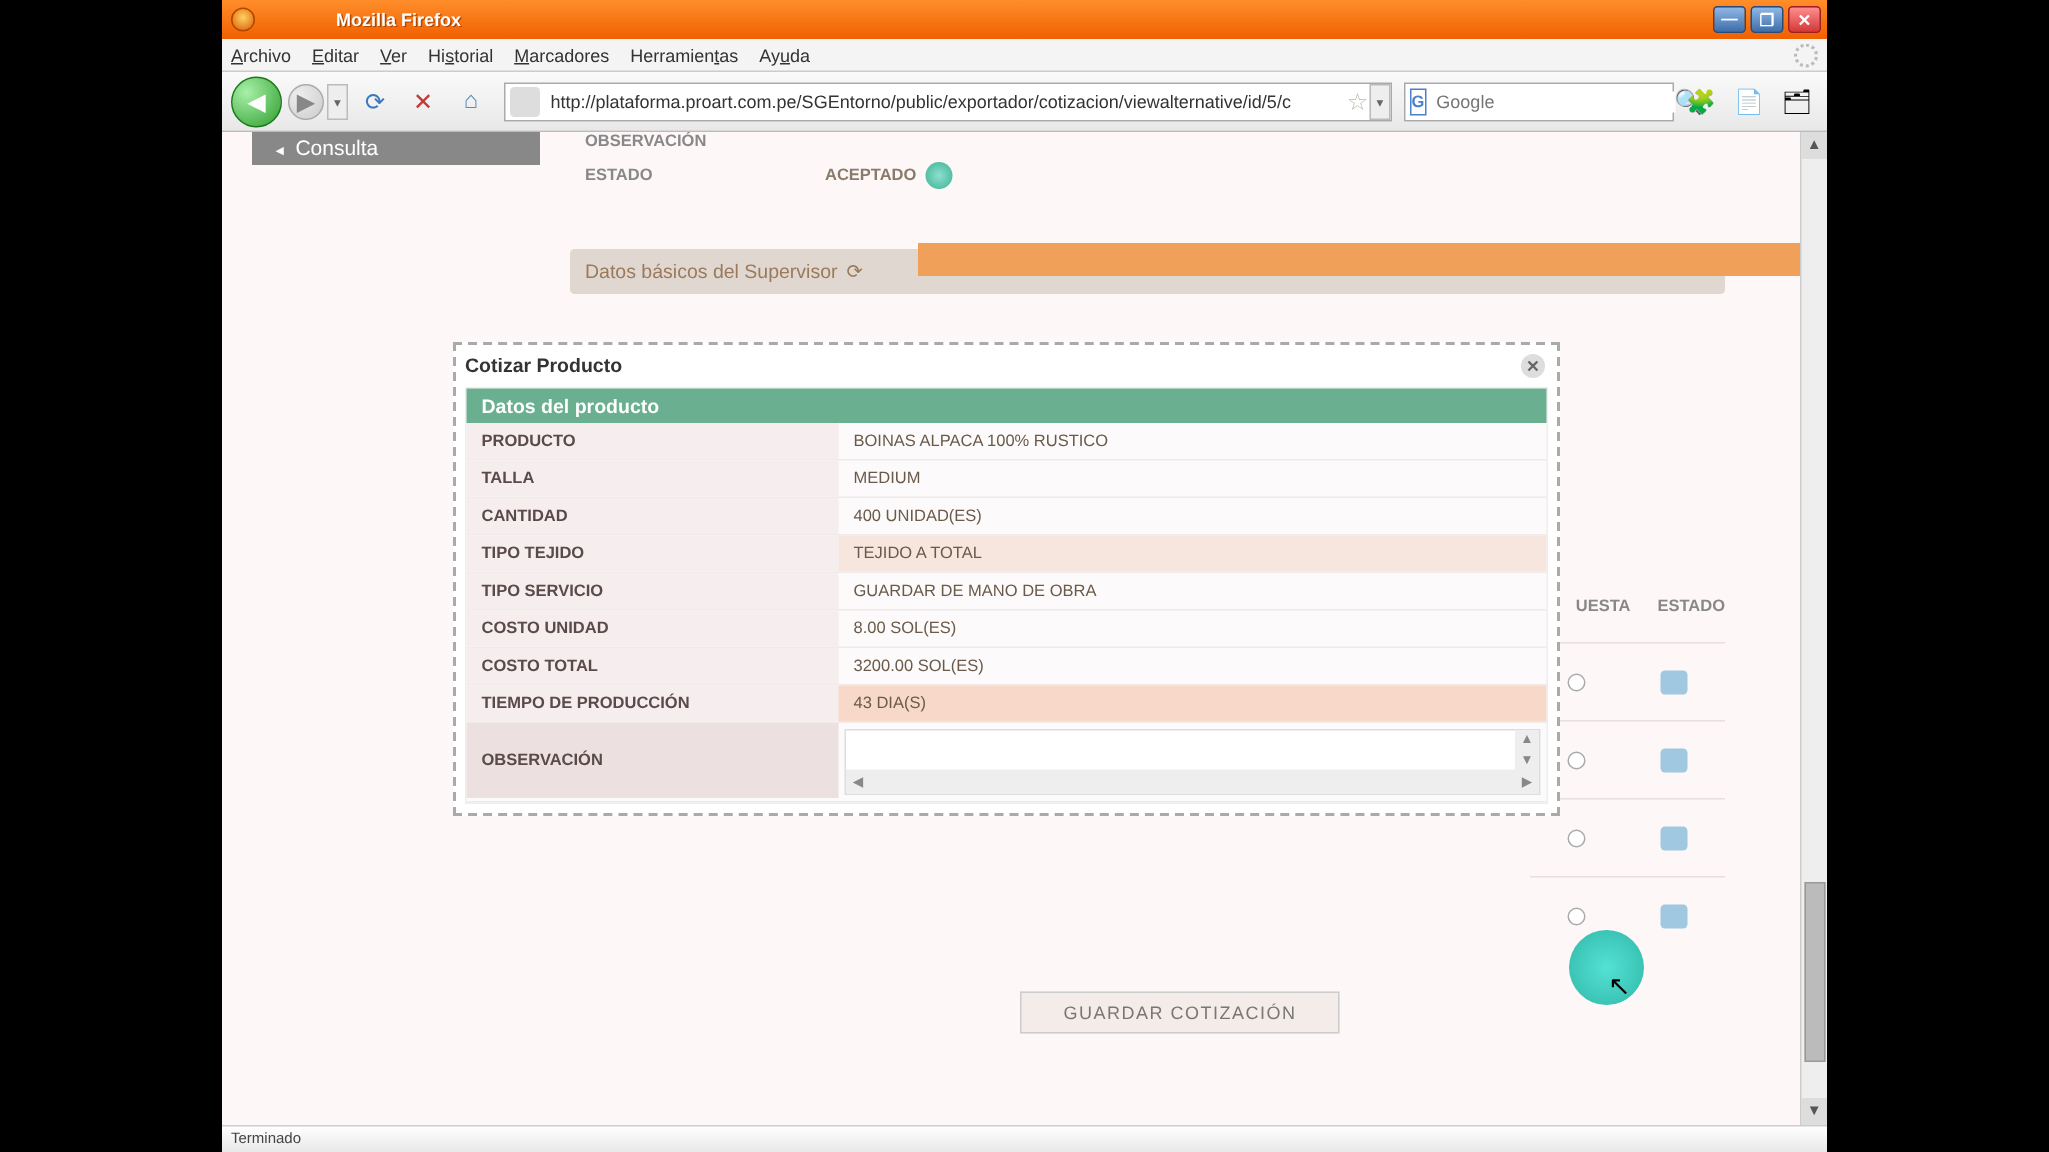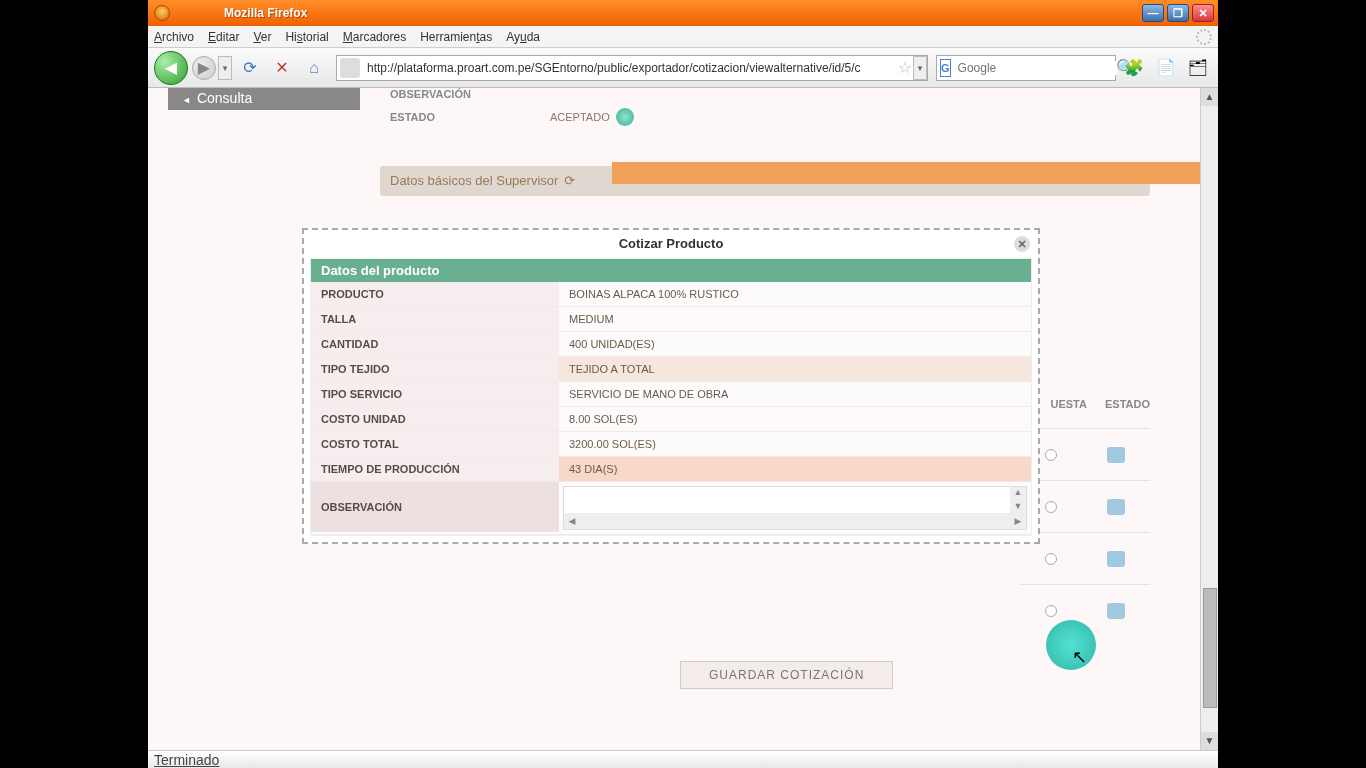--- a/index.html
+++ b/index.html
@@ -36,49 +36,49 @@
 .scrollbar { position: absolute; right: 0; top: 0; width: 18px; height: 100%; background: #eee; border-left: 1px solid #ccc; }
 .scrollup { height: 18px; background: #ddd; color: #555; text-align: center; font-size: 10px; line-height: 18px; cursor: pointer; }
 .scrolldn { position: absolute; bottom: 0; height: 18px; width: 100%; background: #ddd; color: #555; text-align: center; font-size: 10px; line-height: 18px; cursor: pointer; }
 .scrollthumb { position: absolute; top: 500px; width: 14px; left: 2px; height: 120px; background: #bbb; border: 1px solid #999; cursor: pointer; }
 .content { position: absolute; left: 0; top: 0; right: 18px; height: 100%; background: #fdf7f8; }
 .sidebar-item { position: absolute; left: 20px; top: 0; width: 192px; height: 22px; background: #888; color: #fff; font-size: 14px; padding-left: 14px; line-height: 20px; }
 .sidebar-item::before { content: "◄"; font-size: 9px; margin-right: 6px; color: #fff; }
 .bgform { position: absolute; left: 232px; top: 0; width: 770px; }
 .bgfield { display: flex; align-items: center; margin-bottom: 8px; font-size: 11px; color: #888; font-weight: bold; }
 .bgfield .lbl { width: 170px; padding-left: 10px; }
-.bgfield .val { color: #8a7a6a; font-weight: normal; display: flex; align-items: center; gap: 6px; }
+.bgfield .val { color: #8a7a6a; font-weight: bold; display: flex; align-items: center; gap: 6px; }
 .accept-icon { width: 18px; height: 18px; background: radial-gradient(circle, #8de0d0, #3ab090); border-radius: 50%; }
 .supervisor-bar { margin-top: 40px; height: 30px; background: #e0d8d0; border-radius: 3px; color: #9a7a5a; font-size: 13px; padding-left: 10px; line-height: 30px; display: flex; align-items: center; gap: 6px; }
 .bg-table-head { position: absolute; top: 310px; right: 0; font-size: 11px; font-weight: bold; color: #888; display: flex; gap: 18px; }
 .bg-action-col { position: absolute; right: 0; top: 340px; width: 130px; }
 .bg-action-row { height: 52px; display: flex; align-items: center; justify-content: space-around; border-top: 1px solid #e8e0e0; }
 .radio-dot { width: 12px; height: 12px; border: 1px solid #aaa; border-radius: 50%; background: #fff; cursor: pointer; }
 .cart-ic { width: 18px; height: 16px; background: #a0c8e0; border-radius: 3px; cursor: pointer; }
 .save-btn { position: absolute; top: 573px; left: 300px; padding: 6px 28px; border: 1px solid #ccc; background: #f4ece8; font-size: 12px; color: #777; letter-spacing: 1px; cursor: pointer; }
 .footer-bar { position: absolute; bottom: 12px; left: 232px; width: 770px; height: 22px; background: #f0a058; }
 .modal { position: absolute; left: 154px; top: 140px; width: 738px; background: #fff; border: 2px dashed #aaa; z-index: 10; padding: 6px; }
-.modal-head { height: 22px; text-align: center; font-size: 13px; font-weight: bold; color: #333; position: relative; }
+.modal-head { height: 22px; font-size: 13px; font-weight: bold; color: #333; position: relative; }
 .modal-close { position: absolute; right: 2px; top: 0; width: 16px; height: 16px; background: #ddd; border-radius: 50%; font-size: 11px; color: #666; display: flex; align-items: center; justify-content: center; cursor: pointer; }
 .modal-body { border: 1px solid #eee; background: #fcfafa; }
 .section-hdr { background: #6ab090; color: #fff; font-weight: bold; font-size: 13px; padding: 4px 10px; }
 .prow { display: flex; font-size: 11px; border-bottom: 1px solid #f0eae8; }
 .prow .plbl { width: 248px; padding: 6px 10px; font-weight: bold; color: #5a4a4a; background: #f6eeee; }
 .prow .pval { flex: 1; padding: 6px 10px; color: #6a5a4a; }
 .prow.hl .pval { background: #f6e6de; }
 .prow.hl2 .pval { background: #f8d8c8; }
 .obs-row .plbl { height: 50px; display: flex; align-items: center; background: #ece0e0; }
 .obs-row .obs-box { flex: 1; margin: 4px; height: 44px; background: #fff; border: 1px solid #ddd; position: relative; }
 .obs-scroll { position: absolute; right: 0; top: 0; width: 16px; height: 28px; background: #eee; }
 .obs-scroll div { height: 14px; text-align: center; font-size: 9px; color: #888; cursor: pointer; }
 .obs-hscroll { position: absolute; bottom: 0; left: 0; right: 0; height: 16px; background: #eee; display: flex; justify-content: space-between; }
 .obs-hscroll div { width: 16px; text-align: center; font-size: 9px; color: #888; cursor: pointer; line-height: 16px; }
 .cursor-dot { position: absolute; width: 50px; height: 50px; border-radius: 50%; background: radial-gradient(circle, #40e0d0, #1ab0a0); left: 742px; top: 390px; z-index: 20; opacity: 0.9; }
 .cursor-arrow { position: absolute; left: 768px; top: 416px; z-index: 21; font-size: 18px; color: #000; pointer-events: none; }
-.statusbar { height: 18px; background: linear-gradient(#fff,#e8e8e8); border-top: 1px solid #ccc; font-size: 14px; color: #444; padding-left: 6px; line-height: 18px; text-decoration: underline; }
+.statusbar { height: 18px; background: linear-gradient(#fff,#e8e8e8); border-top: 1px solid #ccc; font-size: 10px; color: #444; padding-left: 6px; line-height: 18px; }
 </style>
 </head>
 <body>
 
 <div class="letterbox">
   <div class="titlebar">
     <div class="ff-icon"></div>
     <div class="title">Mozilla Firefox</div>
     <div class="winbtns">
       <div class="winbtn">—</div>
@@ -187,21 +187,21 @@
           <div class="prow">
               <div class="plbl">CANTIDAD</div>
               <div class="pval">400 UNIDAD(ES)</div>
             </div>
           <div class="prow hl">
               <div class="plbl">TIPO TEJIDO</div>
               <div class="pval">TEJIDO A TOTAL</div>
             </div>
           <div class="prow">
               <div class="plbl">TIPO SERVICIO</div>
-              <div class="pval">SERVICIO DE MANO DE OBRA</div>
+              <div class="pval">GUARDAR DE MANO DE OBRA</div>
             </div>
           <div class="prow">
               <div class="plbl">COSTO UNIDAD</div>
               <div class="pval">8.00 SOL(ES)</div>
             </div>
           <div class="prow">
               <div class="plbl">COSTO TOTAL</div>
               <div class="pval">3200.00 SOL(ES)</div>
             </div>
           <div class="prow hl2">

